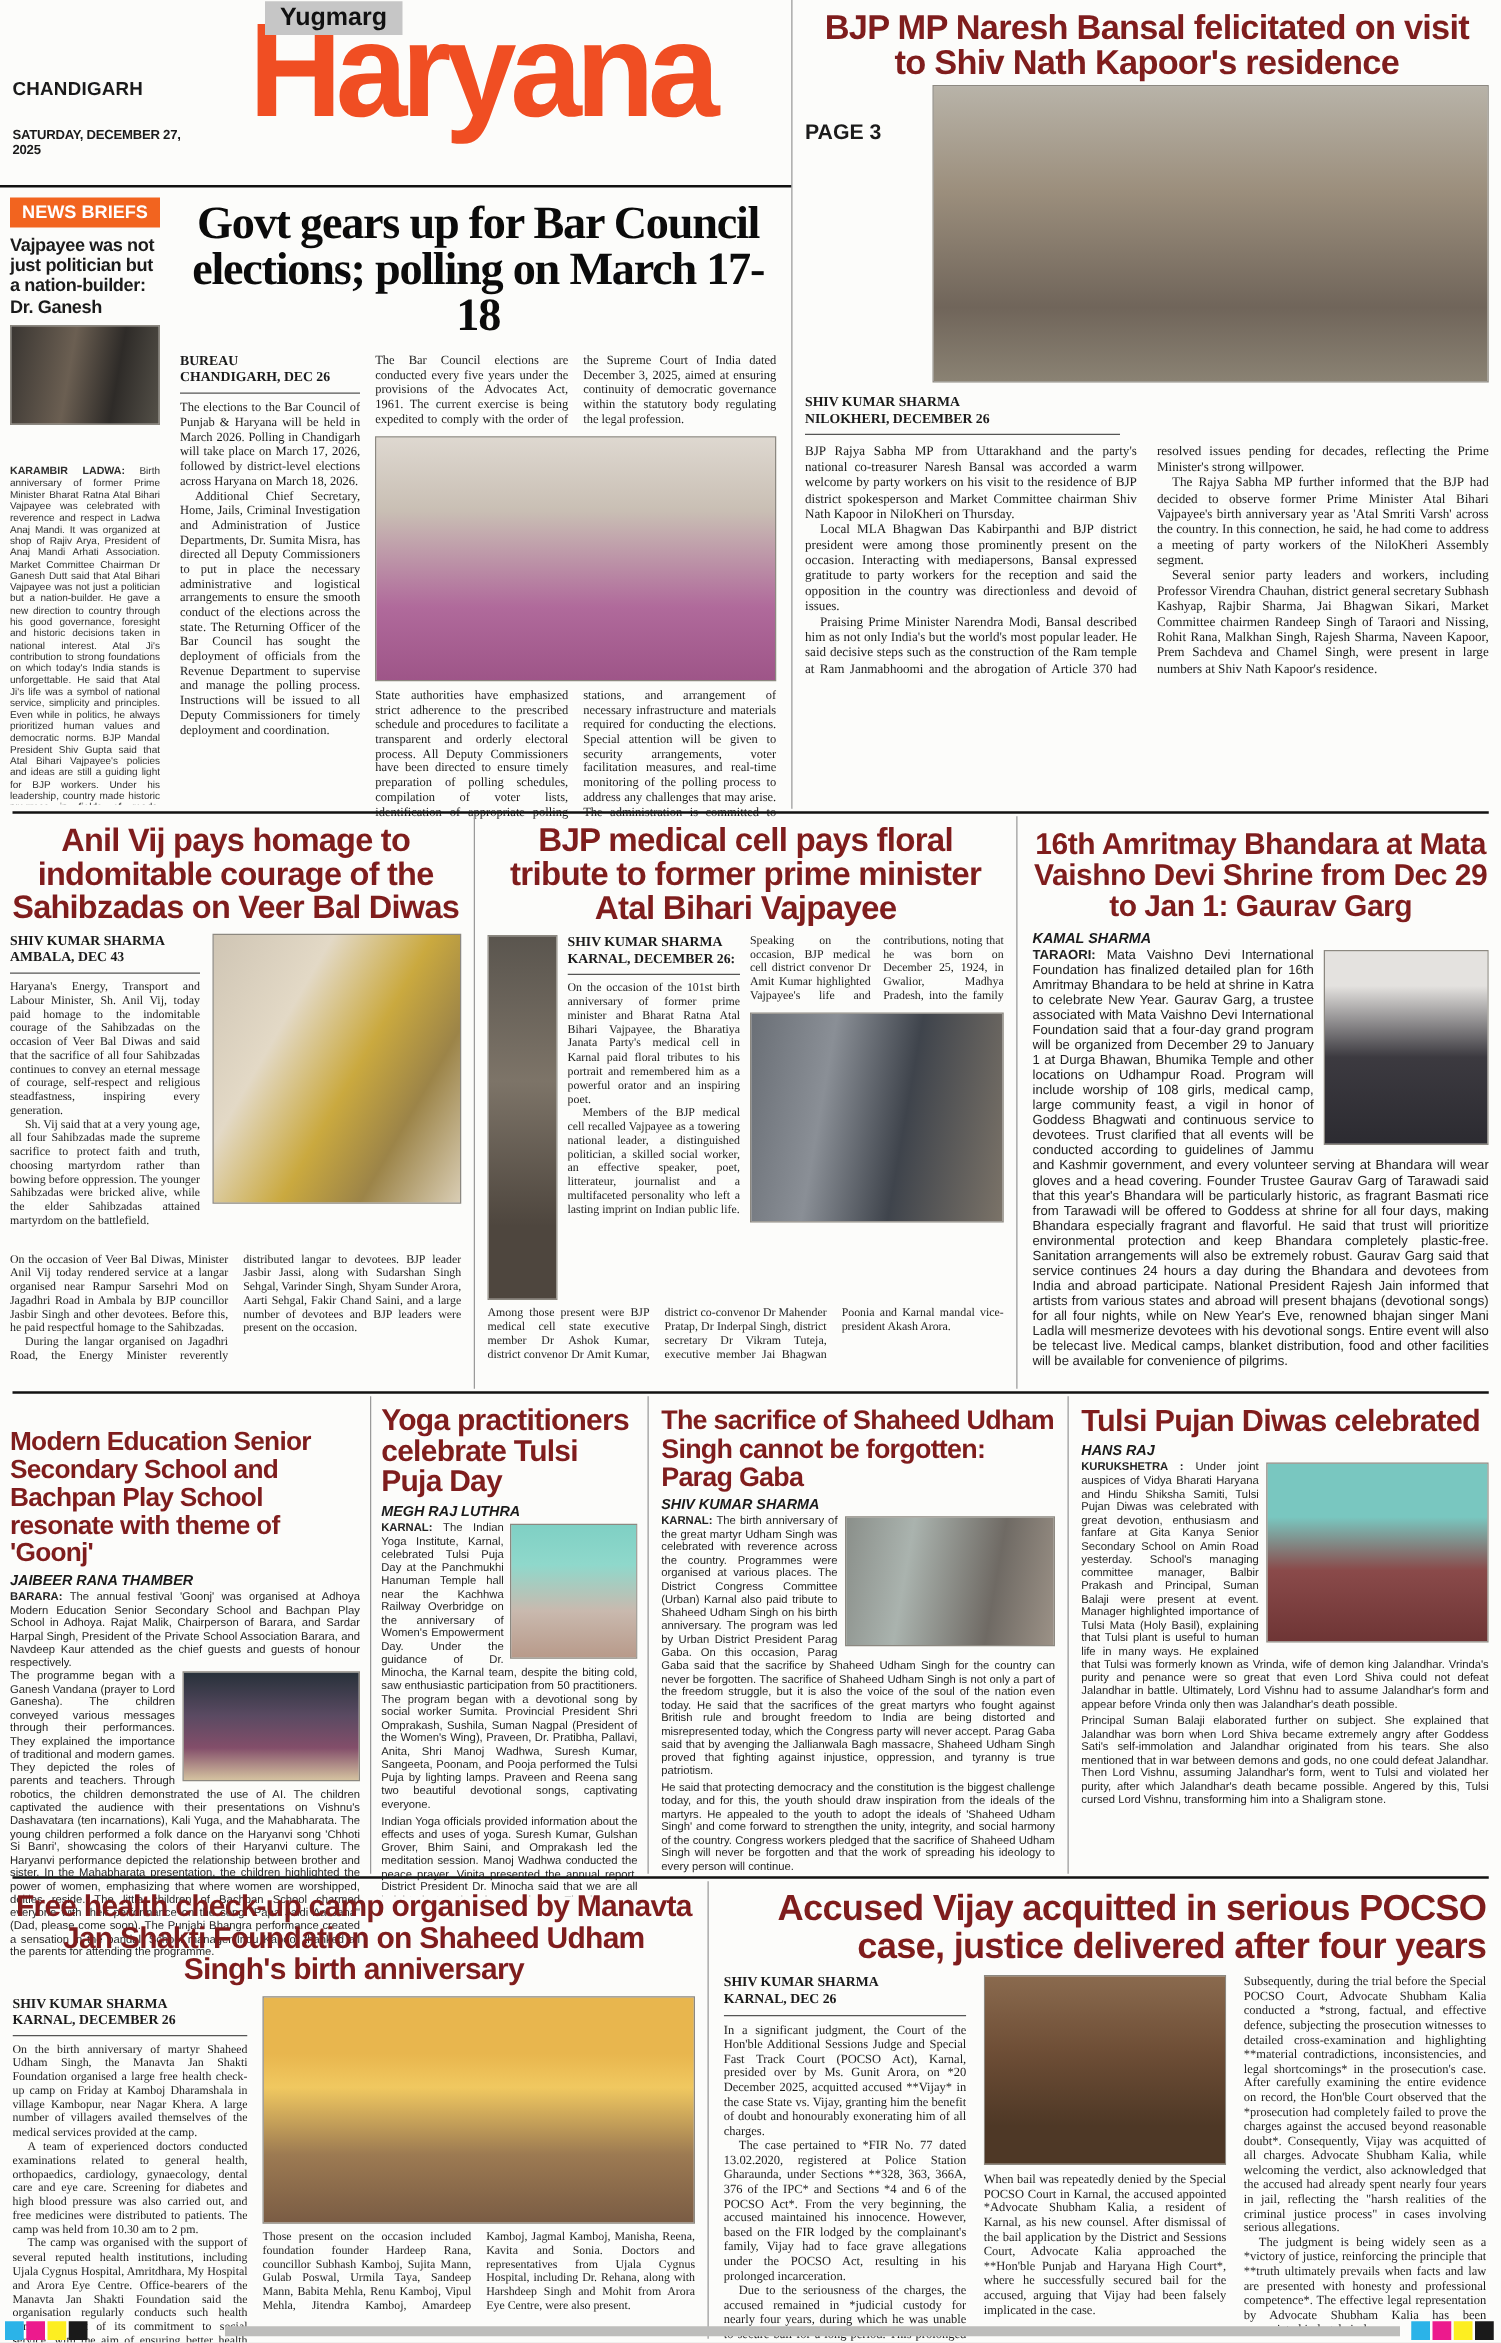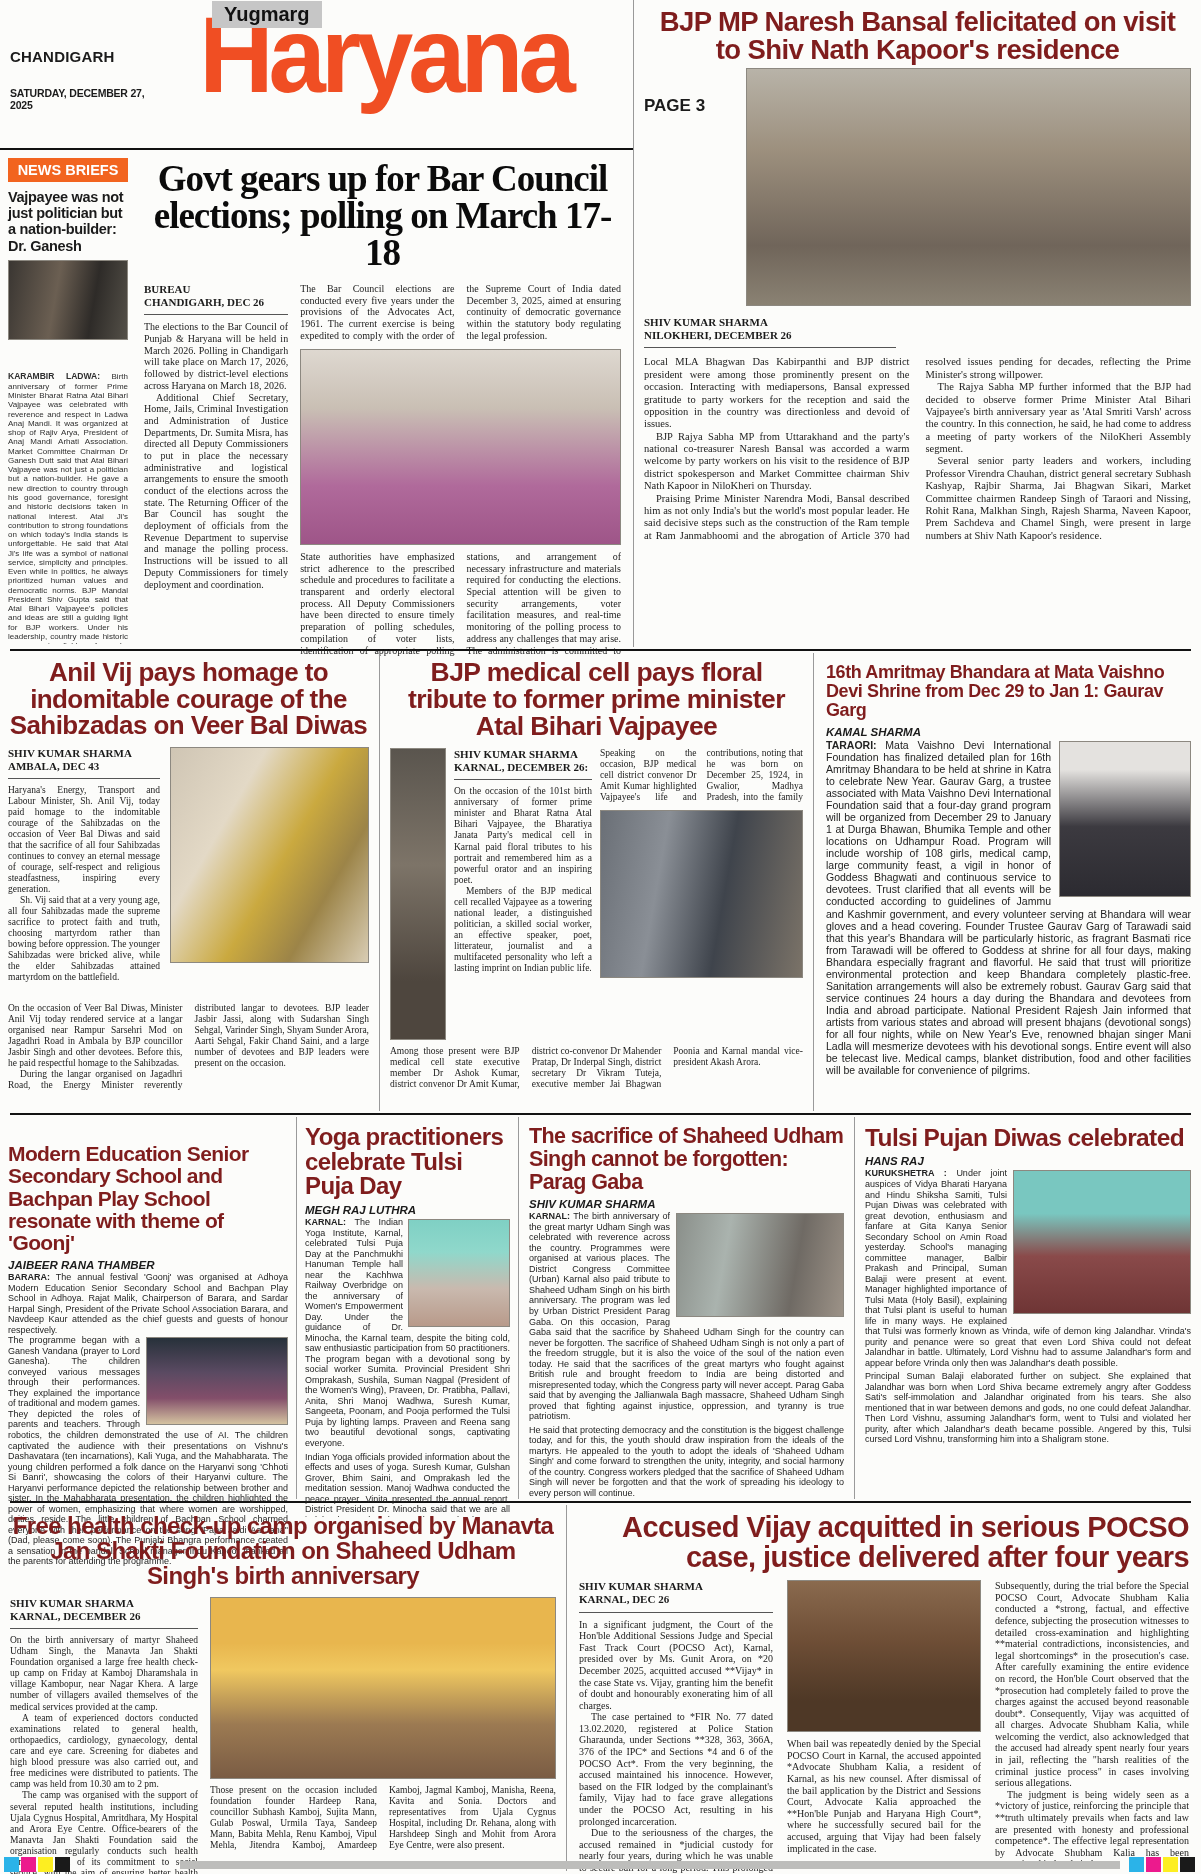--- a/index.html
+++ b/index.html
@@ -15,21 +15,21 @@
   p.body { text-align:justify; }
   .art p.body + p.body { text-indent:12px; }
   .band-rule { height:2px; background:#121212; margin:2px 10px; }
 
   
   .top-section { display:flex; height:647px; }
   .top-left { width:633px; }
   .top-right { width:568px; border-left:1px solid #999; padding:8px 10px 0 10px; }
 
   .masthead { position:relative; height:150px; border-bottom:2px solid #111; }
-  .mast-meta { position:absolute; left:10px; top:48px; width:150px; font-family:"Liberation Sans", sans-serif; font-weight:bold; }
+  .mast-meta { position:absolute; left:10px; top:63px; width:150px; font-family:"Liberation Sans", sans-serif; font-weight:bold; }
   .edition { font-size:15px; letter-spacing:0.2px; }
   .m-date { font-size:10.5px; margin-top:22px; letter-spacing:-0.2px; }
   .logo-wrap { position:absolute; left:140px; top:0; width:490px; text-align:center; }
   .logo-small { position:absolute; left:72px; top:1px; background:#c6c6c6; color:#111; font-family:"Liberation Sans", sans-serif;
                 font-weight:bold; font-size:20px; padding:2px 12px; z-index:2; }
   .logo-main { font-family:"Liberation Sans", sans-serif; font-weight:bold; font-size:103px; line-height:1.08;
                color:#f04e23; letter-spacing:-5px; transform:scaleY(1.04); }
 
   .left-columns { display:flex; height:494px; }
   .briefs { width:134px; padding:8px 6px 0 8px; font-family:"Liberation Sans", sans-serif; overflow:hidden; }
@@ -75,21 +75,21 @@
   .mc-row { display:flex; gap:8px; height:292px; }
   .ph-mc-strip { width:56px; background:linear-gradient(180deg,#5a554e,#7d7468 40%,#4e463e 80%); }
   .mc-col { width:138px; overflow:hidden; }
   .mc-right { flex:1; }
   .mc-top2 { column-count:2; column-gap:10px; height:58px; overflow:hidden; margin-bottom:4px; }
   .ph-mc-wide { height:168px; background:linear-gradient(100deg,#6a6f76,#8a8f96 30%,#3f444c 60%,#7b7368); }
   .mc-bot { column-count:3; column-gap:12px; height:116px; overflow:hidden; margin-top:6px; }
   .art-mc p.body { font-size:9.5px; line-height:1.16; }
 
   .art-bh { width:388px; padding:10px 10px 0 12px; }
-  .art-bh h2 { font-size:18px; line-height:1.05; margin-bottom:6px; letter-spacing:-0.4px; }
+  .art-bh h2 { font-size:24px; line-height:1.05; margin-bottom:6px; letter-spacing:-0.4px;text-align:center; }
   .ph-bh { float:right; width:132px; height:156px; margin:2px 0 4px 8px; background:linear-gradient(180deg,#e4e2df 0 18%,#3c3a40 55%,#2c2b31); }
   .art-bh .bodywrap { height:360px; overflow:hidden; }
   .art-bh p.body { font-family:"Liberation Sans", sans-serif; font-size:10.5px; line-height:1.15; color:#222; }
 
   
   .band-c { height:382px; }
   .art-goonj { width:296px; padding:8px 8px 0 8px; }
   .art-goonj h2 { font-size:21px; line-height:1.06; margin-bottom:5px;margin-top:18px; }
   .ph-goonj { float:right; width:142px; height:88px; margin:2px 0 3px 6px; background:linear-gradient(180deg,#27313a,#5a4a62 40%,#834e6a 70%,#d4c2a0); }
   .art-goonj .bodywrap { height:320px; overflow:hidden; }
@@ -194,22 +194,22 @@
       <h2 class="hl-sans">BJP MP Naresh Bansal felicitated on visit to Shiv Nath Kapoor's residence</h2>
       <div class="bansal-photo-row">
         <div class="page-no">PAGE 3</div>
         <div class="photo ph-bansal"></div>
       </div>
       <div class="byline-serif">
         <div>SHIV KUMAR SHARMA</div>
         <div>NILOKHERI, DECEMBER 26</div>
       </div>
       <div class="bansal-body">
+        <p class="body">BJP Rajya Sabha MP from Uttarakhand and the party's national co-treasurer Naresh Bansal was accorded a warm welcome by party workers on his visit to the residence of BJP district spokesperson and Market Committee chairman Shiv Nath Kapoor in NiloKheri on Thursday.</p>
         <p class="body">Local MLA Bhagwan Das Kabirpanthi and BJP district president were among those prominently present on the occasion. Interacting with mediapersons, Bansal expressed gratitude to party workers for the reception and said the opposition in the country was directionless and devoid of issues.</p>
-        <p class="body">BJP Rajya Sabha MP from Uttarakhand and the party's national co-treasurer Naresh Bansal was accorded a warm welcome by party workers on his visit to the residence of BJP district spokesperson and Market Committee chairman Shiv Nath Kapoor in NiloKheri on Thursday.</p>
         <p class="body">Praising Prime Minister Narendra Modi, Bansal described him as not only India's but the world's most popular leader. He said decisive steps such as the construction of the Ram temple at Ram Janmabhoomi and the abrogation of Article 370 had resolved issues pending for decades, reflecting the Prime Minister's strong willpower.</p>
         <p class="body">The Rajya Sabha MP further informed that the BJP had decided to observe former Prime Minister Atal Bihari Vajpayee's birth anniversary year as 'Atal Smriti Varsh' across the country. In this connection, he said, he had come to address a meeting of party workers of the NiloKheri Assembly segment.</p>
         <p class="body">Several senior party leaders and workers, including Professor Virendra Chauhan, district general secretary Subhash Kashyap, Rajbir Sharma, Jai Bhagwan Sikari, Market Committee chairmen Randeep Singh of Taraori and Nissing, Rohit Rana, Malkhan Singh, Rajesh Sharma, Naveen Kapoor, Prem Sachdeva and Chamel Singh, were present in large numbers at Shiv Nath Kapoor's residence.</p>
       </div>
     </div>
   </div>
 
   <div class="band-rule"></div>
 
   <div class="band band-b">

